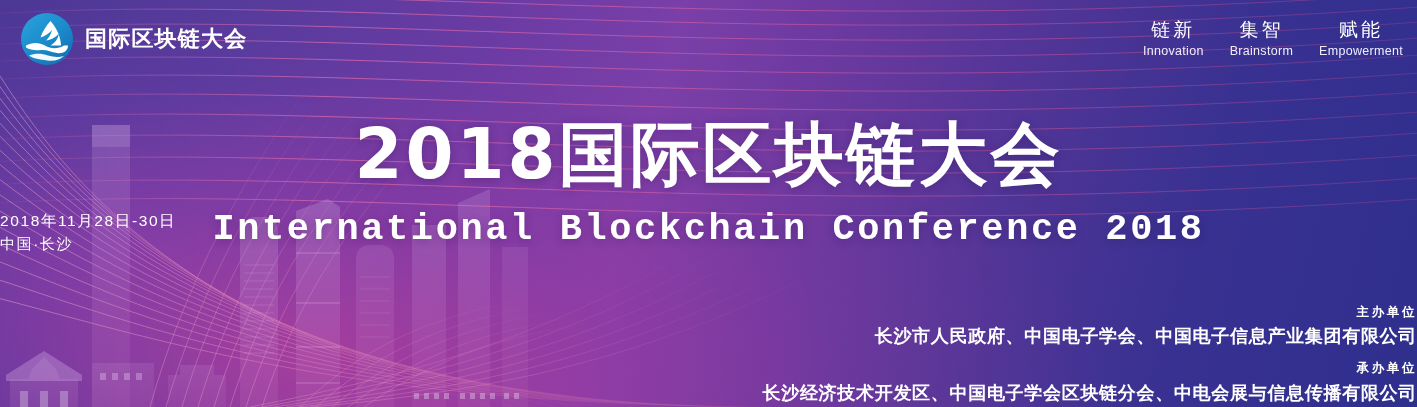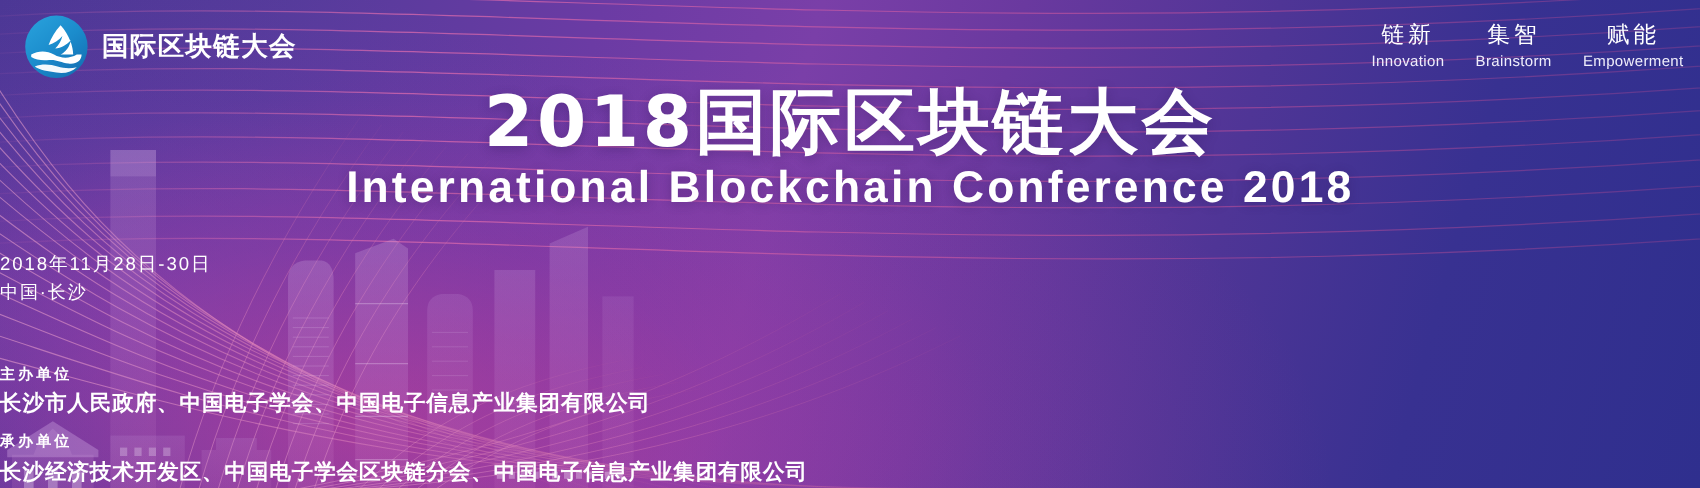--- a/index.html
+++ b/index.html
@@ -36,40 +36,41 @@
 
   
   .slogans { position:absolute; right:14px; top:18px; display:flex; gap:26px; }
   .slogan { text-align:center; color:#ffffff; }
   .slogan-cn { font-size:19px; letter-spacing:3px; line-height:1.25; white-space:nowrap; }
   .slogan-en { font-size:12.5px; letter-spacing:0.3px; line-height:1.3; margin-top:1px; white-space:nowrap; color:#f0eefb; }
 
   
   .headline { position:absolute; left:0; right:0; top:72px; text-align:center; }
   .title-cn {
-    font-size:59px; font-weight:bold; color:#ffffff; line-height:1.0;
+    font-size:69px; font-weight:bold; color:#ffffff; line-height:1.0;
     letter-spacing:3px; white-space:nowrap;
     font-family:"DejaVu Sans", sans-serif;
     text-shadow:0 2px 10px rgba(40,20,80,0.30);
+    margin-top:48px;
   }
   .title-en {
-    margin-top:6px;
+    margin-top:21px;
     font-size:37px; font-weight:bold; color:#ffffff; line-height:1.05;
     letter-spacing:2.6px; white-space:nowrap;
-    font-family:Liberation Sans, sans-serif;
+    font-family:Liberation Mono, monospace;
     text-shadow:0 2px 9px rgba(40,20,80,0.30);
   }
 
   
   .datebox { position:absolute; left:0; right:0; top:209px; }
   .date-line { font-size:15.5px; color:#ffffff; letter-spacing:1.6px; line-height:1.5; white-space:nowrap; }
   .place-line { font-size:15px; color:#ffffff; letter-spacing:1.6px; line-height:1.6; white-space:nowrap; }
 
   
-  .orgbox { position:absolute; left:0; right:0; top:303px; text-align:left; }
+  .orgbox { position:absolute; left:0; right:0; top:303px; text-align:right; }
   .org-group + .org-group { margin-top:8px; }
   .org-title { font-size:12.5px; font-weight:bold; color:#ffffff; letter-spacing:2.6px; line-height:1.55; white-space:nowrap; }
   .org-body  { font-size:18px; font-weight:bold; color:#ffffff; letter-spacing:0.7px; line-height:1.6; white-space:nowrap; }
 </style>
 </head>
 <body>
 
 <div class="banner">
 
   <svg class="svg-layer" viewBox="0 0 1417 407" preserveAspectRatio="none">
@@ -286,17 +287,17 @@
     <div class="place-line">中国·长沙</div>
   </div>
 
   <div class="orgbox">
     <div class="org-group">
       <div class="org-title">主办单位</div>
       <div class="org-body">长沙市人民政府、中国电子学会、中国电子信息产业集团有限公司</div>
     </div>
     <div class="org-group">
       <div class="org-title">承办单位</div>
-      <div class="org-body">长沙经济技术开发区、中国电子学会区块链分会、中国电子信息产业集团有限公司</div>
+      <div class="org-body">长沙经济技术开发区、中国电子学会区块链分会、中电会展与信息传播有限公司</div>
     </div>
   </div>
 
 </div>
 
 </body></html>

